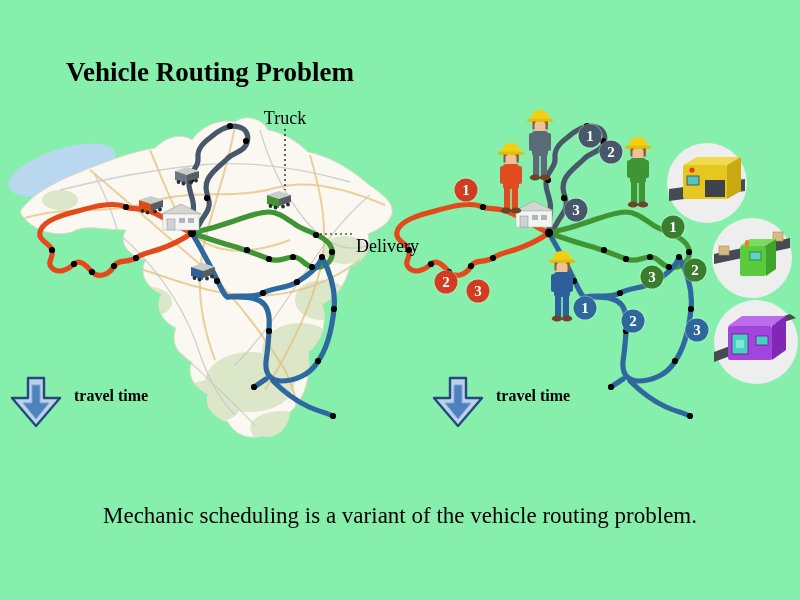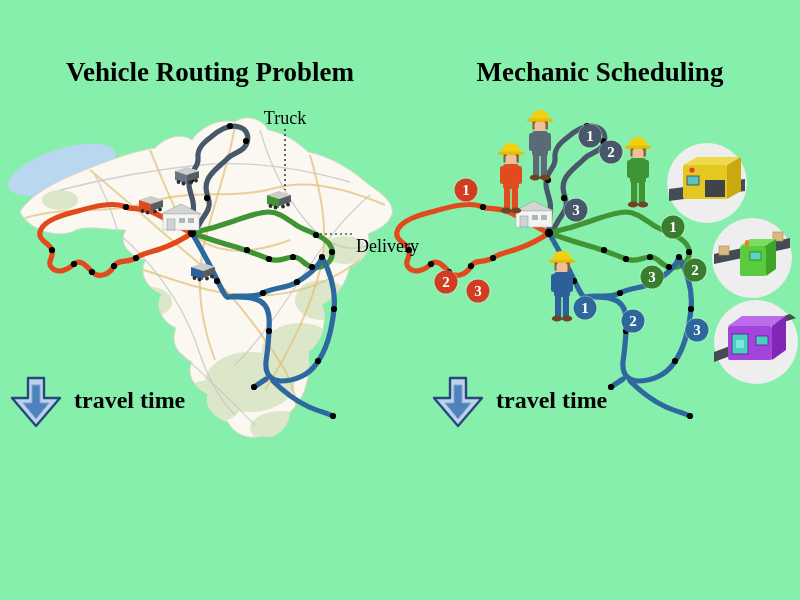--- a/index.html
+++ b/index.html
@@ -2,21 +2,21 @@
 <html><head>
 <meta charset="utf-8">
 <style>
   html,body{margin:0;padding:0;background:#fff;}
   #stage{position:relative;width:800px;height:600px;background:#86efac;overflow:hidden;
          font-family:Liberation Serif, serif;color:#000;}
   #scene{position:absolute;left:0;top:0;}
   .abs{position:absolute;}
   .title{font-size:27px;font-weight:bold;text-align:center;white-space:nowrap;}
   .callout{font-size:18px;white-space:nowrap;}
-  .travel-label{font-size:24px;font-weight:bold;white-space:nowrap;}
+  .travel-label{font-size:16px;font-weight:bold;white-space:nowrap;}
   .caption{width:800px;text-align:center;font-size:23px;white-space:nowrap;}
   .marker{width:23px;height:23px;border-radius:50%;transform:translate(-50%,-50%);
           display:flex;align-items:center;justify-content:center;color:#fff;
           font-size:15px;font-weight:bold;box-shadow:0 0 0 1px rgba(255,255,255,.35);}
   .m-red{background:#d23c20;}
   .m-slate{background:#47586b;}
   .m-green{background:#3a7d2e;}
   .m-blue{background:#2e679b;}
   .rt{fill:none;stroke-linecap:round;stroke-linejoin:round;stroke-width:5.2px;}
   .rt-red{stroke:#e2491b;}
@@ -216,34 +216,34 @@
         <rect x="-20" y="-2" width="8" height="8" fill="#7de8d8"></rect>
         <rect x="0" y="-6" width="12" height="9" fill="#48cfc2" stroke="#5e1f86" stroke-width="0.8"></rect>
       </g>
     </g>
 
     <use href="#down-arrow" x="8" y="376"></use>
     <use href="#down-arrow" x="430" y="376"></use>
   </svg>
 
   <div class="abs title" style="left:10px;top:57px;width:400px;">Vehicle Routing Problem</div>
-  <div class="abs title" style="left:420px;top:57px;width:360px;">Mechanic Scheduling</div>
 
   <div class="abs callout" style="left:250px;top:108px;width:70px;text-align:center;">Truck</div>
   <div class="abs callout" style="left:356px;top:224px;margin-top:12px;">Delivery</div>
 
   <div class="abs travel-label" style="left:74px;top:387px;">travel time</div>
   <div class="abs travel-label" style="left:496px;top:387px;">travel time</div>
 
   <div class="abs marker m-red" style="left:466px;top:190px;">1</div>
   <div class="abs marker m-red" style="left:446px;top:282px;">2</div>
   <div class="abs marker m-red" style="left:478px;top:291px;">3</div>
   <div class="abs marker m-slate" style="left:590px;top:136px;">1</div>
   <div class="abs marker m-slate" style="left:611px;top:152px;">2</div>
   <div class="abs marker m-slate" style="left:576px;top:210px;">3</div>
   <div class="abs marker m-green" style="left:673px;top:227px;">1</div>
   <div class="abs marker m-green" style="left:695px;top:270px;">2</div>
   <div class="abs marker m-green" style="left:652px;top:277px;">3</div>
   <div class="abs marker m-blue" style="left:585px;top:308px;">1</div>
   <div class="abs marker m-blue" style="left:633px;top:321px;">2</div>
   <div class="abs marker m-blue" style="left:697px;top:330px;">3</div>
 
+  <div class="abs caption" style="left:0;top:503px;">Mechanic scheduling is a variant of the vehicle routing problem.</div>
 </div>
 
 </body></html>

